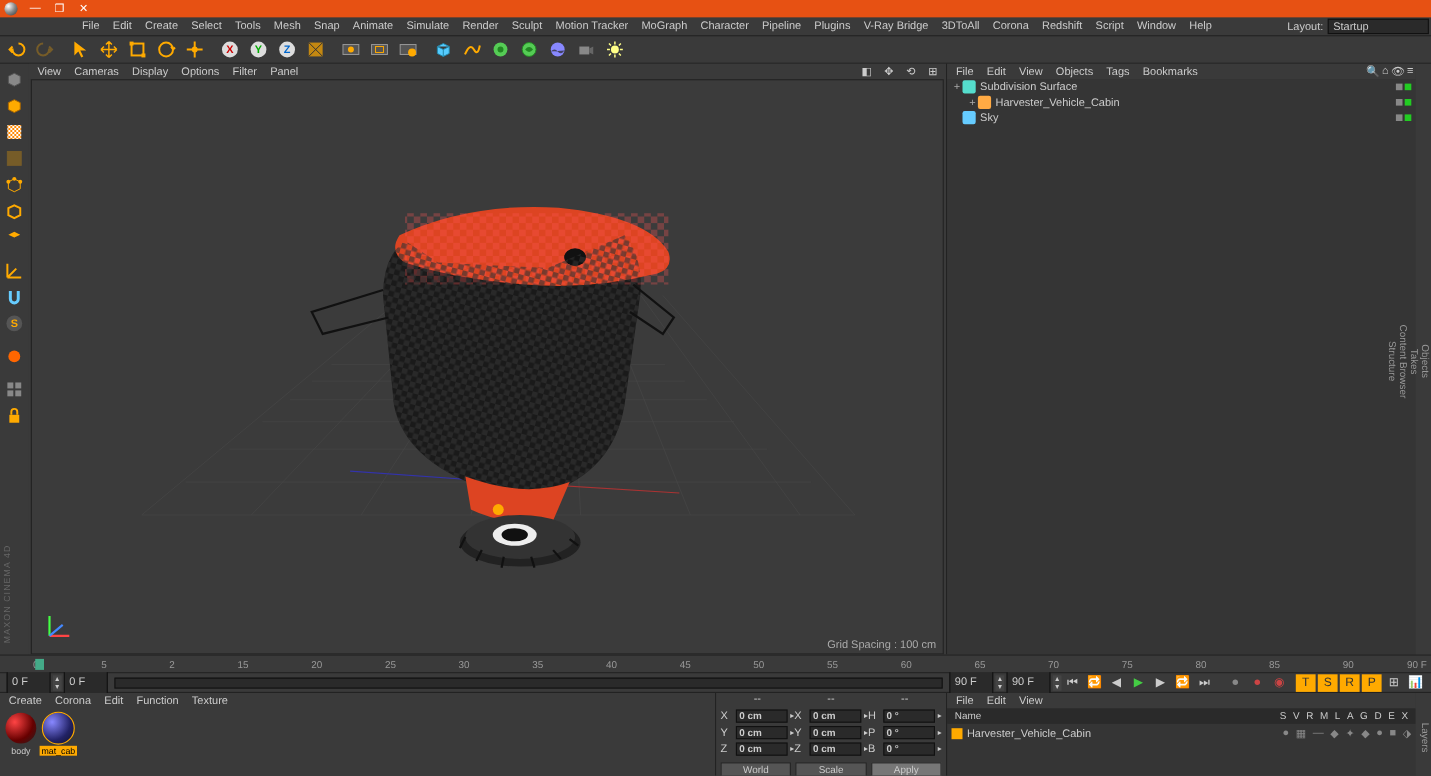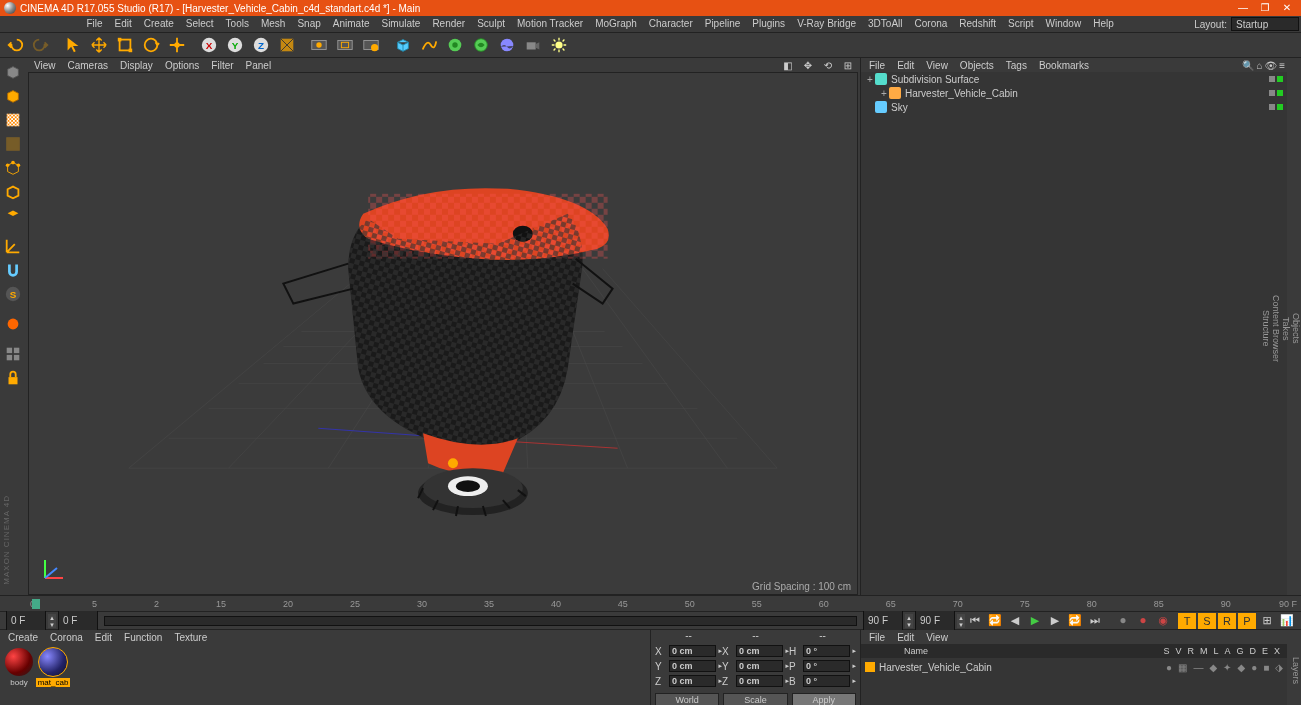--- a/index.html
+++ b/index.html
@@ -4,21 +4,21 @@
 <style>
 * { margin: 0; padding: 0; box-sizing: border-box; font-family: Arial, sans-serif; user-select: none; }
 body { background: #3a3a3a; width: 1301px; height: 705px; overflow: hidden; font-size: 11px; color: #ccc; }
 .titlebar { height: 16px; background: #e75113; display: flex; align-items: center; padding: 0 4px; color: #fff; font-size: 10px; }
 .titlebar .c4dicon { width: 12px; height: 12px; background: radial-gradient(circle at 30% 30%, #fff 0%, #888 50%, #333 100%); border-radius: 50%; margin-right: 4px; }
 .titlebar .title { flex: 1; }
 .titlebar .winbtn { width: 20px; height: 12px; text-align: center; font-size: 10px; color: #fff; margin-left: 2px; cursor: pointer; }
 .menubar { height: 16px; background: #3a3a3a; display: flex; align-items: center; padding: 0 2px; font-size: 10px; color: #ccc; }
 .menubar .mitem { padding: 0 6px; height: 16px; line-height: 16px; cursor: pointer; }
 .menubar .layoutlbl { margin-left: auto; padding-right: 4px; }
-.menubar .layoutdrop { background: #2a2a2a; border: 1px solid #111; width: 68px; height: 14px; font-size: 10px; padding: 0 4px; color: #ccc; display: flex; align-items: center; }
+.menubar .layoutdrop { background: #2a2a2a; border: 1px solid #111; width: 92px; height: 14px; font-size: 10px; padding: 0 4px; color: #ccc; display: flex; align-items: center; }
 .toolbar { height: 26px; background: #3a3a3a; border-top: 1px solid #222; border-bottom: 1px solid #222; display: flex; align-items: center; padding: 0 2px; }
 .tbtn { width: 24px; height: 24px; margin: 0 1px; display: flex; align-items: center; justify-content: center; cursor: pointer; border-radius: 2px; }
 .tbtn svg { width: 18px; height: 18px; }
 .tsep { width: 6px; }
 .mainrow { display: flex; height: 537px; }
 .lefticons { width: 26px; background: #3a3a3a; display: flex; flex-direction: column; align-items: center; padding-top: 2px; }
 .licon { width: 22px; height: 22px; margin: 1px 0; display: flex; align-items: center; justify-content: center; cursor: pointer; border-radius: 2px; }
 .viewarea { flex: 0 0 834px; display: flex; flex-direction: column; background: #3a3a3a; }
 .viewmenu { height: 14px; background: #3a3a3a; display: flex; align-items: center; font-size: 10px; padding: 0 2px; }
 .viewmenu .vm { padding: 0 6px; cursor: pointer; }
@@ -65,21 +65,20 @@
 .attrlayer .ah { padding: 0 3px; }
 .attrbody { flex: 1; padding: 2px 4px; font-size: 10px; }
 .attrrow { display: flex; align-items: center; height: 14px; }
 .sidelogo { position: absolute; left: 2px; bottom: 120px; writing-mode: vertical-rl; transform: rotate(180deg); font-size: 8px; color: #666; letter-spacing: 1px; }
 </style>
 </head>
 <body>
 
 <div class="titlebar">
   <div class="c4dicon"></div>
-  <div class="title">CINEMA 4D R17.055 Studio (R17) - [Harvester_Vehicle_Cabin_c4d_standart.c4d *] - Main</div>
   <div class="winbtn">—</div>
   <div class="winbtn">❐</div>
   <div class="winbtn">✕</div>
 </div>
 
 <div class="menubar" id="menubar">
   <span class="layoutlbl hidden"></span>
 <span class="mitem">File</span>
     <span class="mitem">Edit</span>
     <span class="mitem">Create</span>
@@ -598,21 +597,21 @@
       <div class="cbtn" style="background:#777">Apply</div>
     </div>
   </div>
   <div class="attrpanel">
     <div class="panelmenu" id="attrmenu">
         <span class="pm">File</span>
         <span class="pm">Edit</span>
         <span class="pm">View</span>
       </div>
     <div class="attrlayer" id="attrcols">
-        <span class="ah" style="flex: 1 1 0%; margin-left: 36px;">Name</span>
+        <span class="ah" style="flex: 1 1 0%;">Name</span>
         <span class="ah">S</span>
         <span class="ah">V</span>
         <span class="ah">R</span>
         <span class="ah">M</span>
         <span class="ah">L</span>
         <span class="ah">A</span>
         <span class="ah">G</span>
         <span class="ah">D</span>
         <span class="ah">E</span>
         <span class="ah">X</span>

